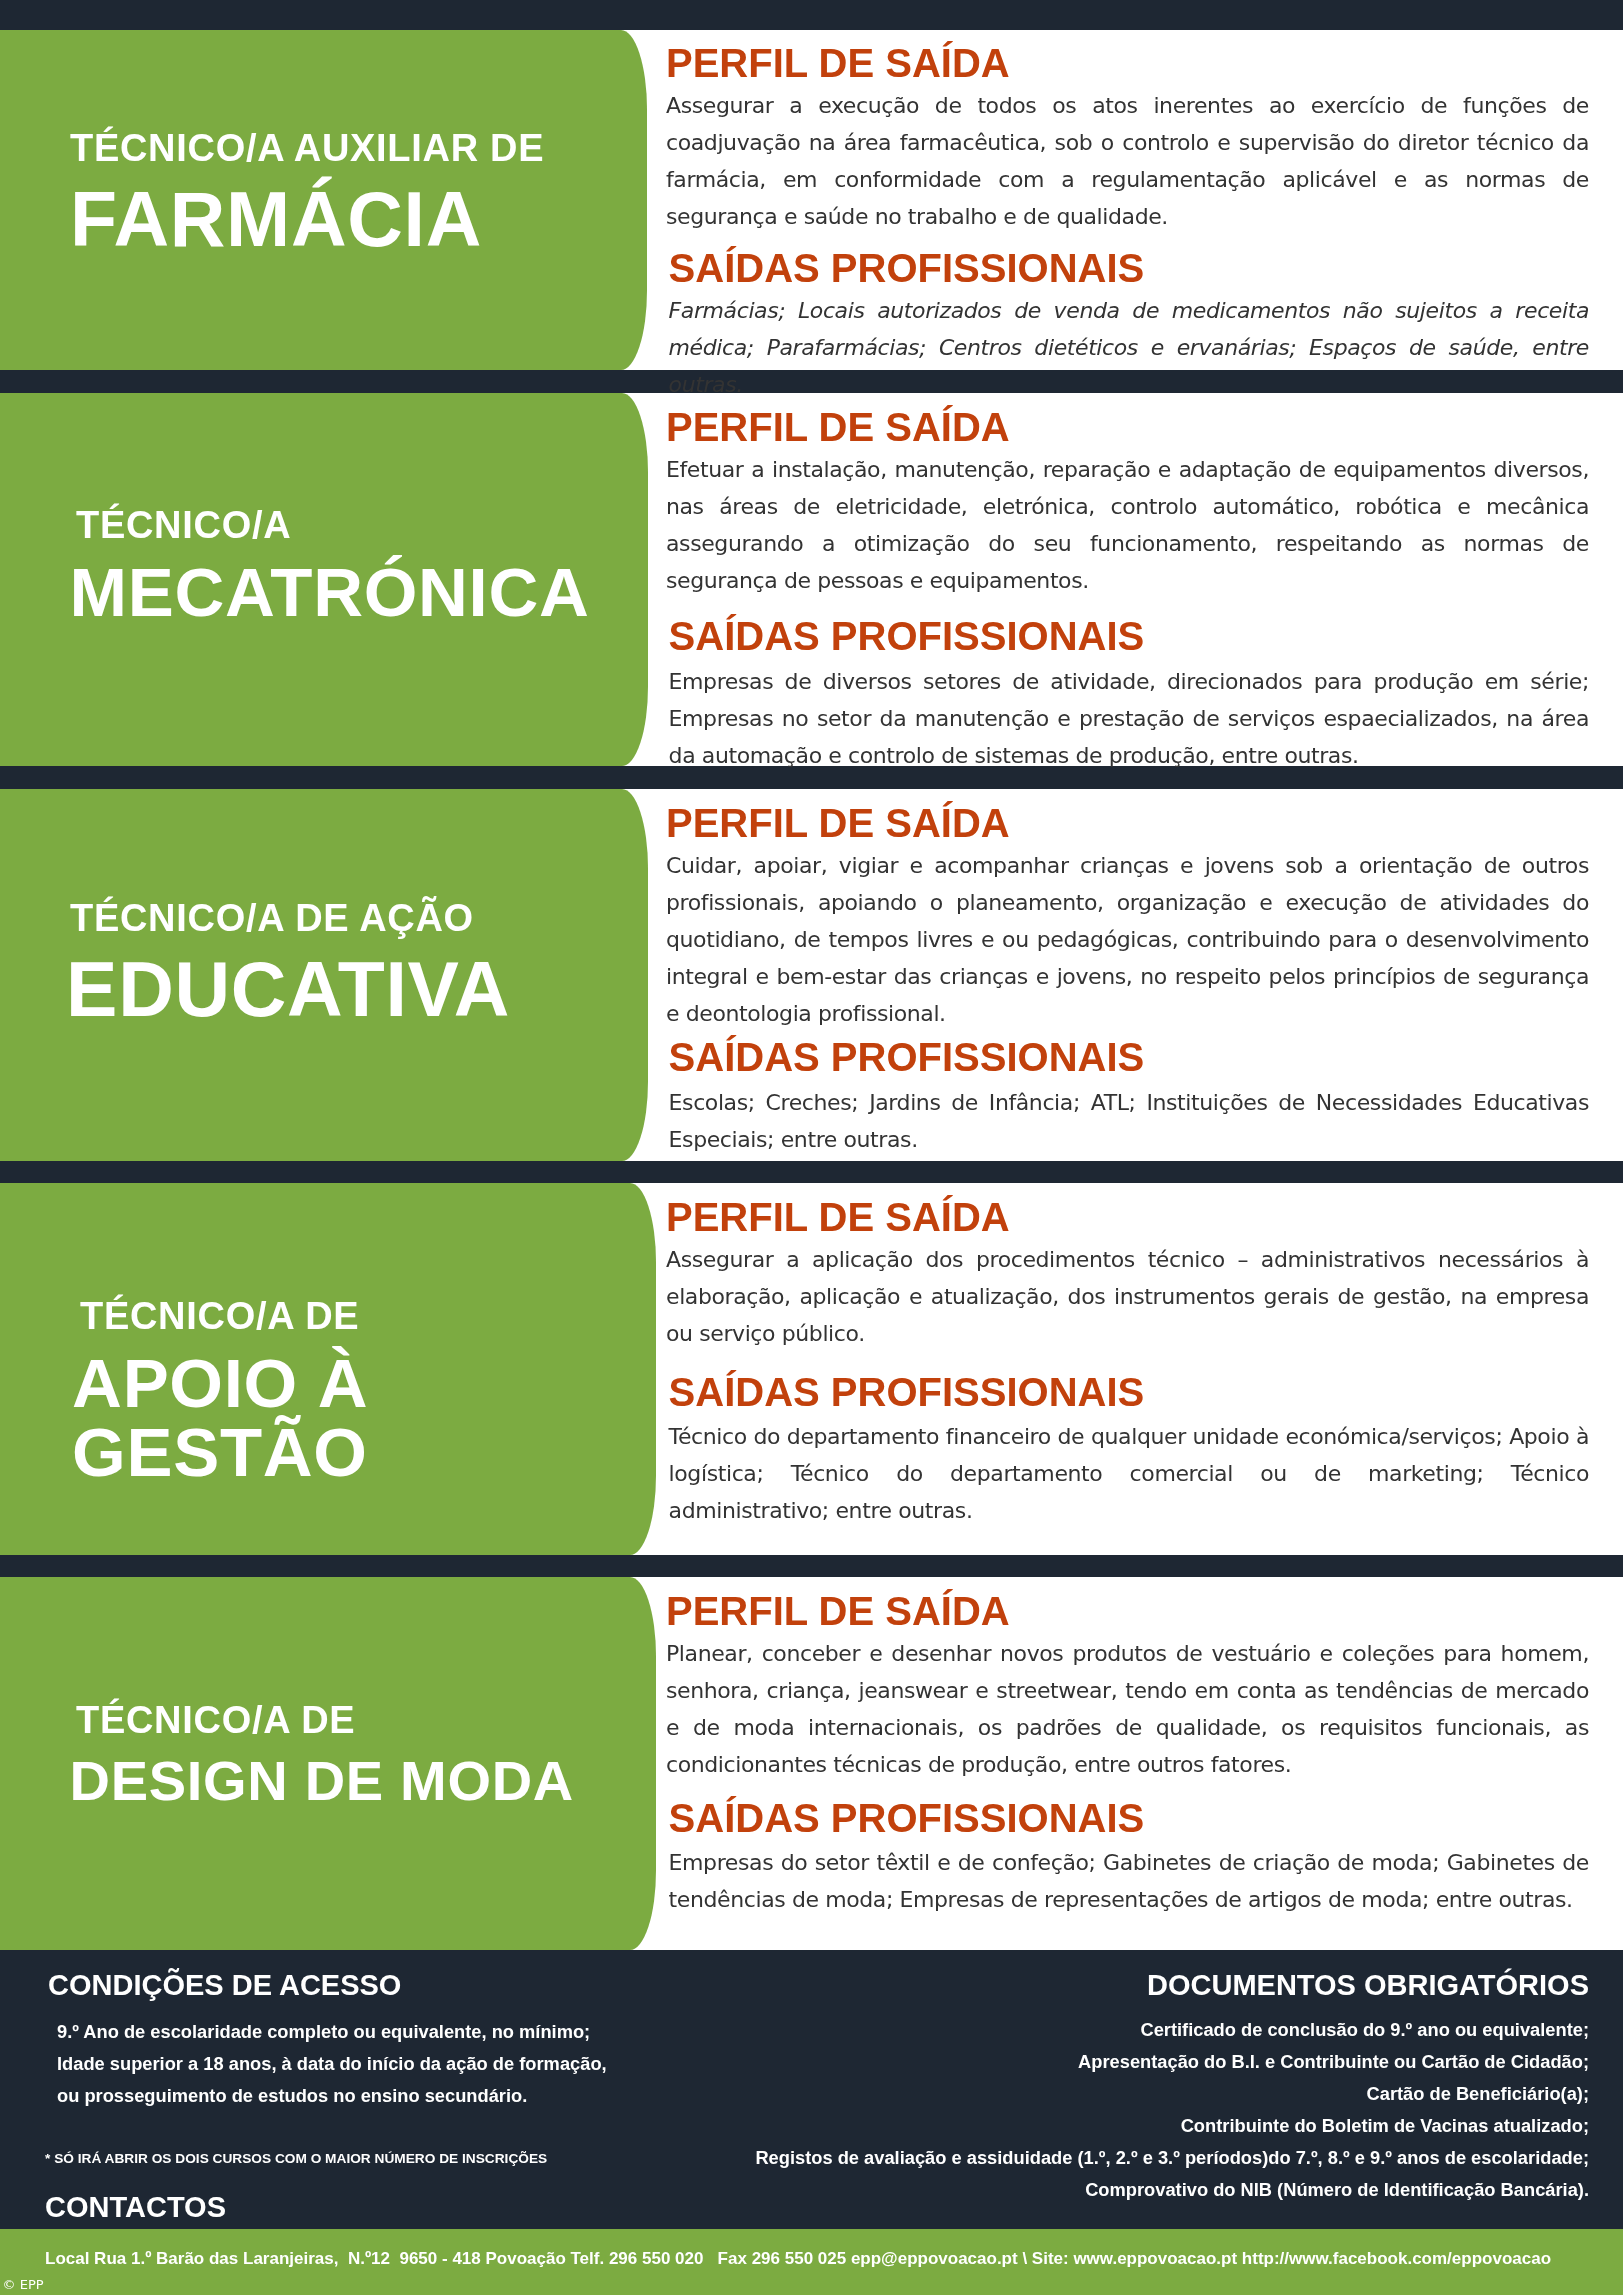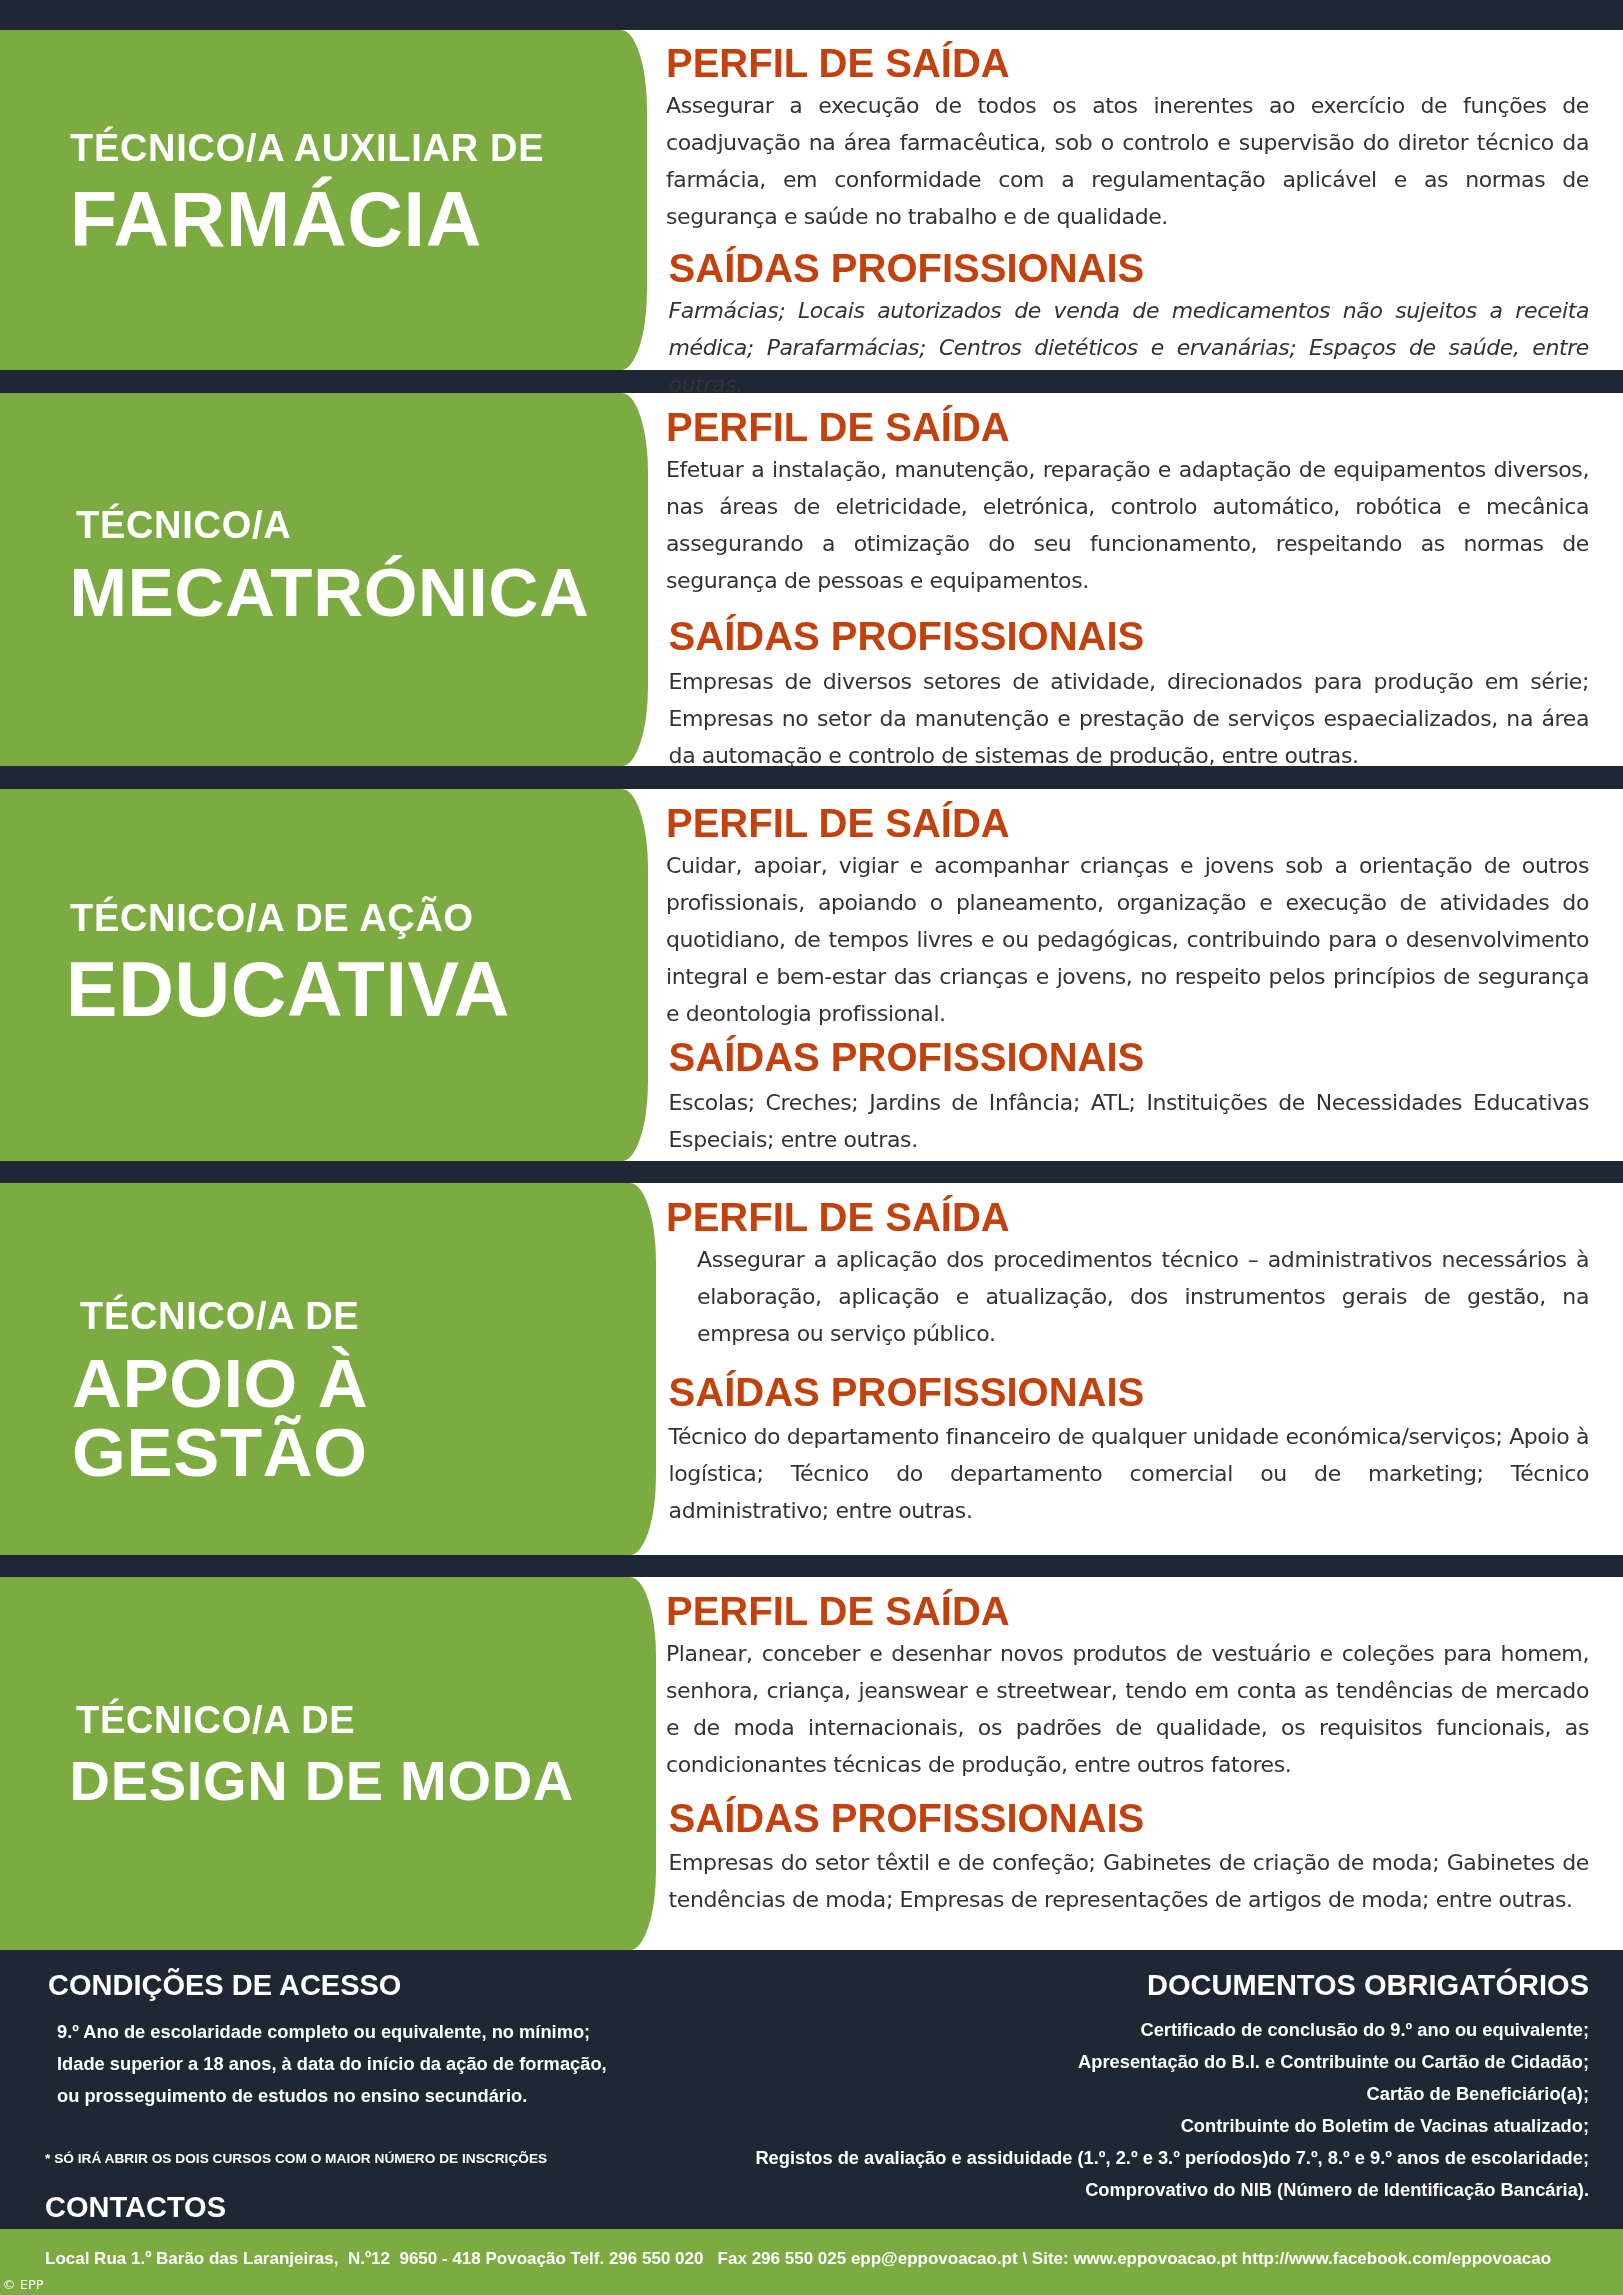--- a/index.html
+++ b/index.html
@@ -122,21 +122,21 @@
 
 <section class="section" style="top:1183px;height:372px;">
   <div class="green-panel" style="width:656px;">
     <div class="course-title" style="top:114px;left:60px;">
       <span class="course-pre">TÉCNICO/A DE</span>
       <span class="course-main med" style="margin-left:-7.9px;">APOIO À GESTÃO</span>
     </div>
   </div>
   <div class="content" style="left:666px;">
     <div class="h-green" style="margin-top:14.4px;">PERFIL DE SAÍDA</div>
-    <p class="para" style="margin-top:3.9px;margin-left:31px;">Assegurar a aplicação dos procedimentos técnico – administrativos necessários à elaboração, aplicação e atualização, dos instrumentos gerais de gestão, na empresa ou serviço público.</p>
+    <p class="para" style="margin-top:3.9px;">Assegurar a aplicação dos procedimentos técnico – administrativos necessários à elaboração, aplicação e atualização, dos instrumentos gerais de gestão, na empresa ou serviço público.</p>
     <div class="h-green" style="margin-top:19.6px;margin-left:2.6px;">SAÍDAS PROFISSIONAIS</div>
     <p class="para" style="margin-top:6.5px;margin-left:2.6px;">Técnico do departamento financeiro de qualquer unidade económica/serviços; Apoio à logística; Técnico do departamento comercial ou de marketing; Técnico administrativo; entre outras.</p>
   </div>
 </section>
 
 <section class="section" style="top:1577px;height:373px;">
   <div class="green-panel" style="width:656px;">
     <div class="course-title" style="top:124px;left:56px;">
       <span class="course-pre">TÉCNICO/A DE</span>
       <span class="course-main sm" style="margin-left:-6.5px;">DESIGN DE MODA</span>

